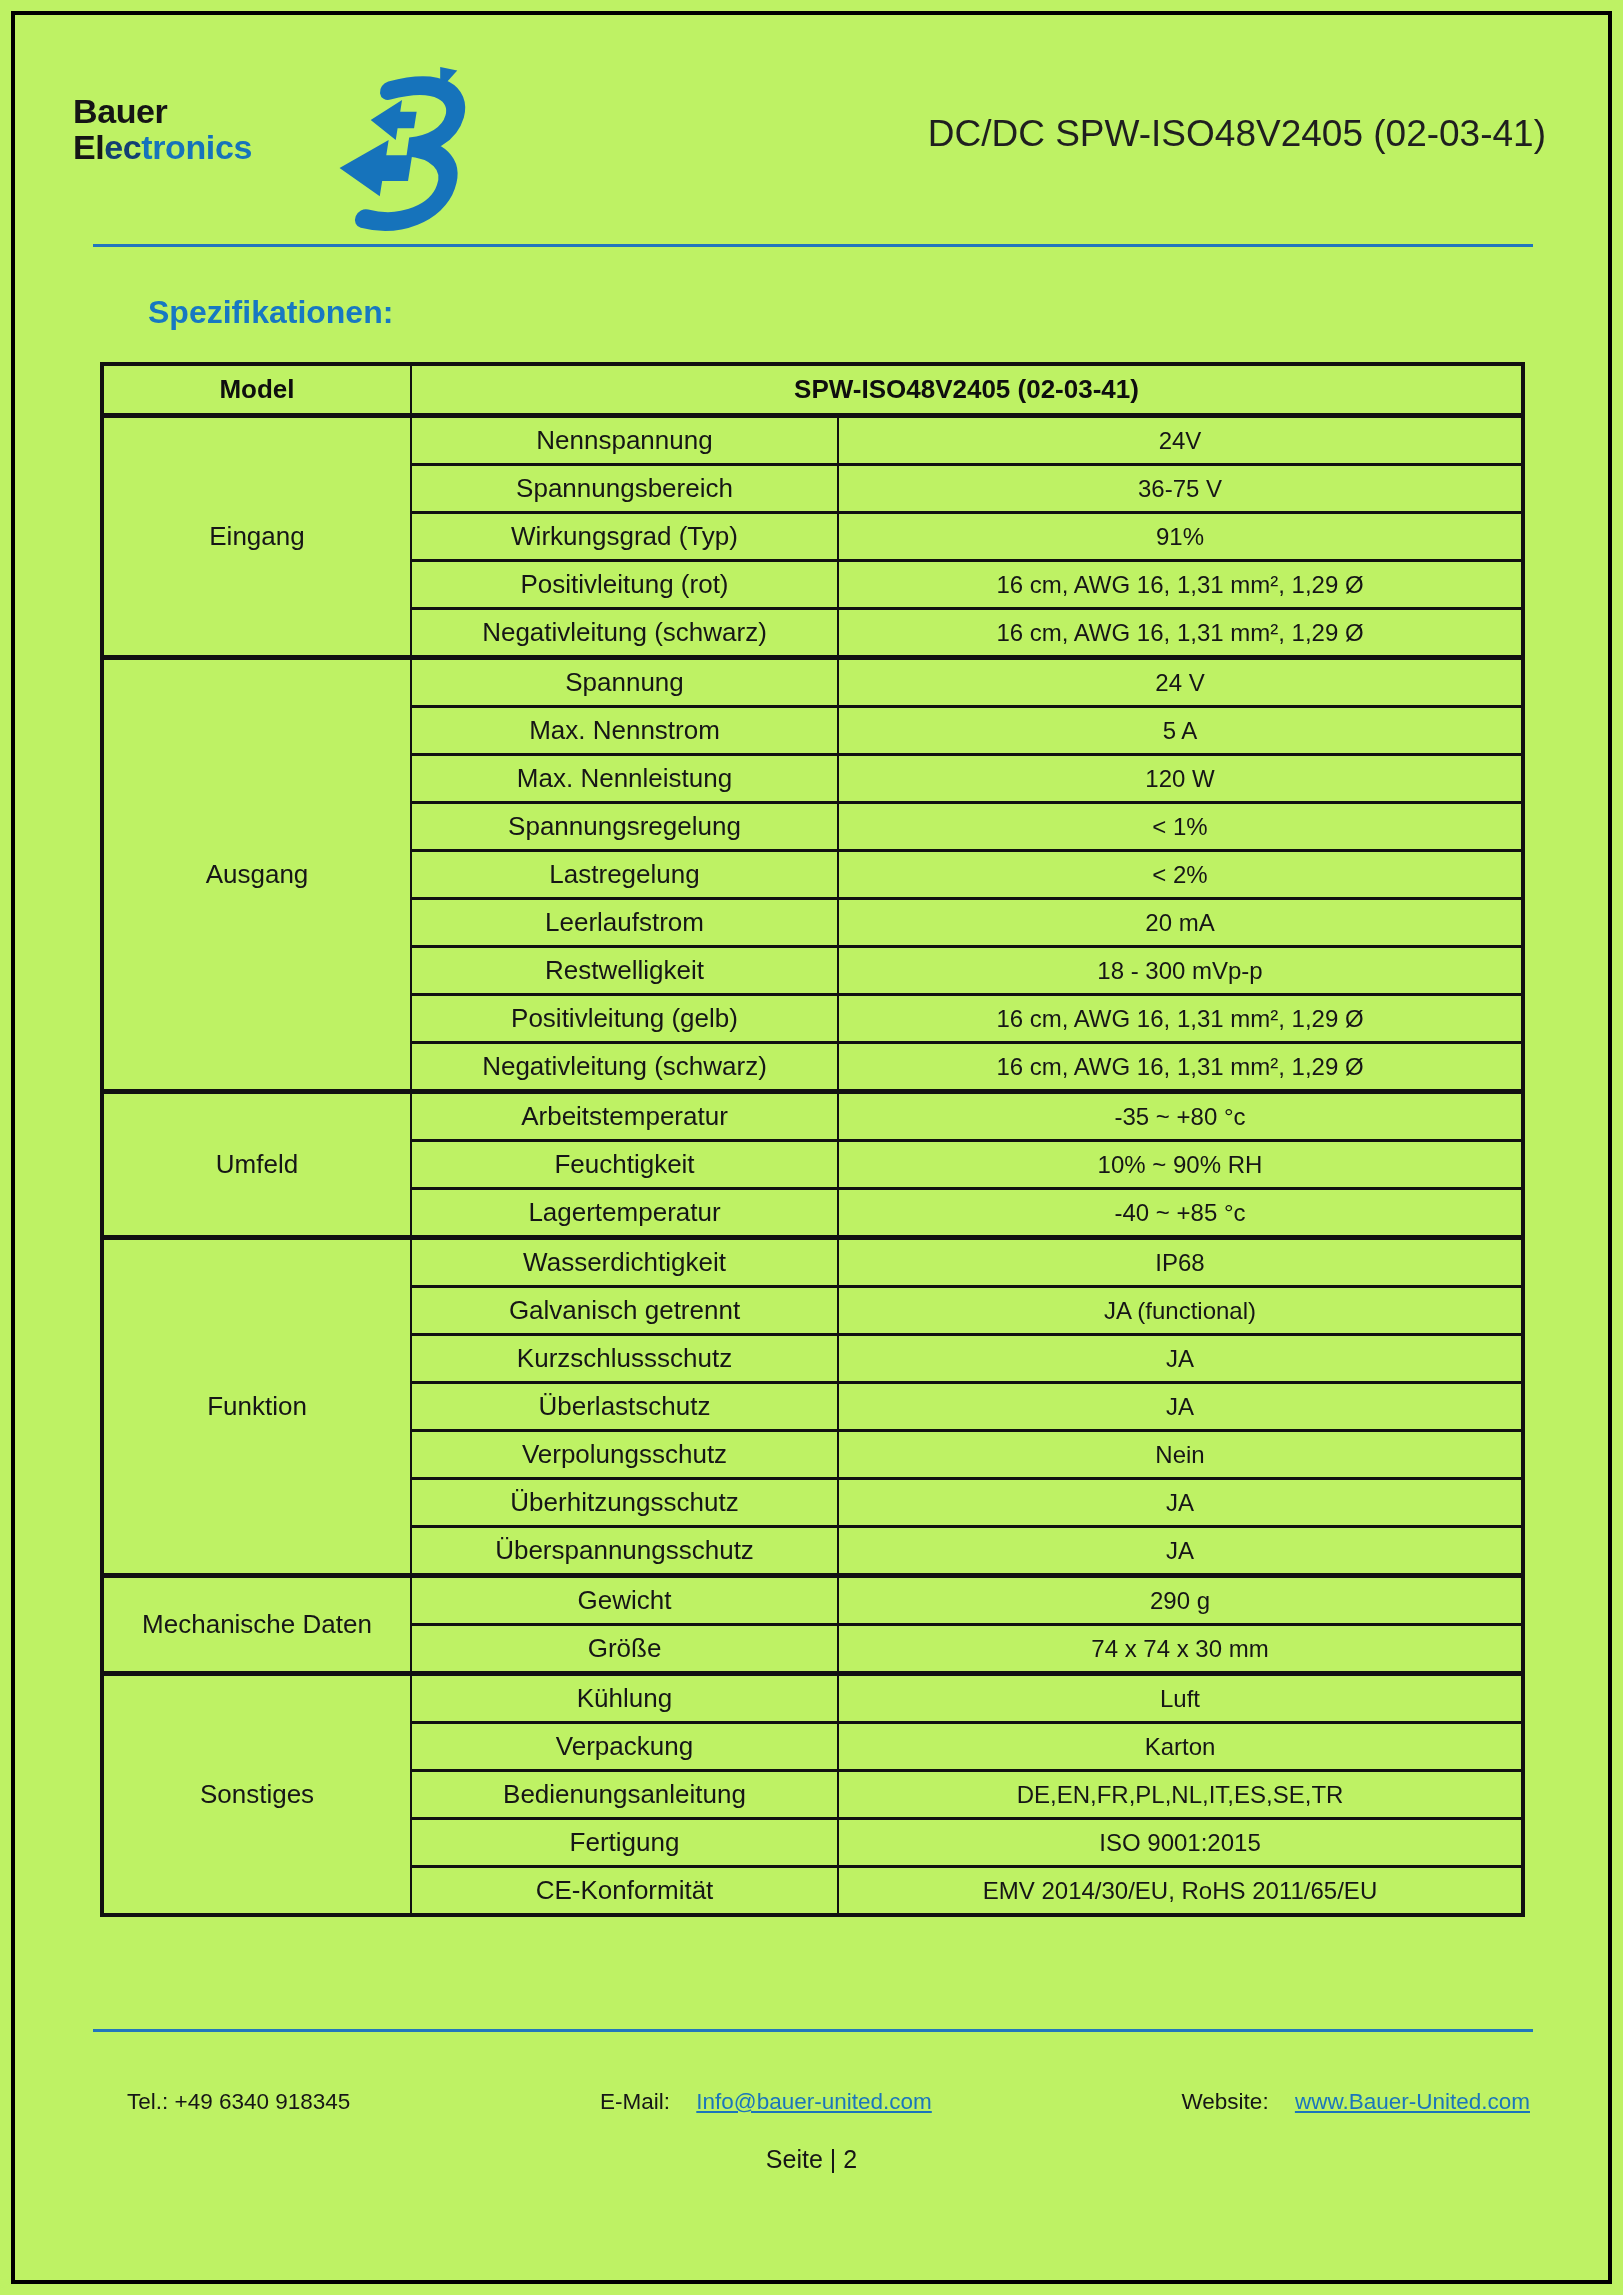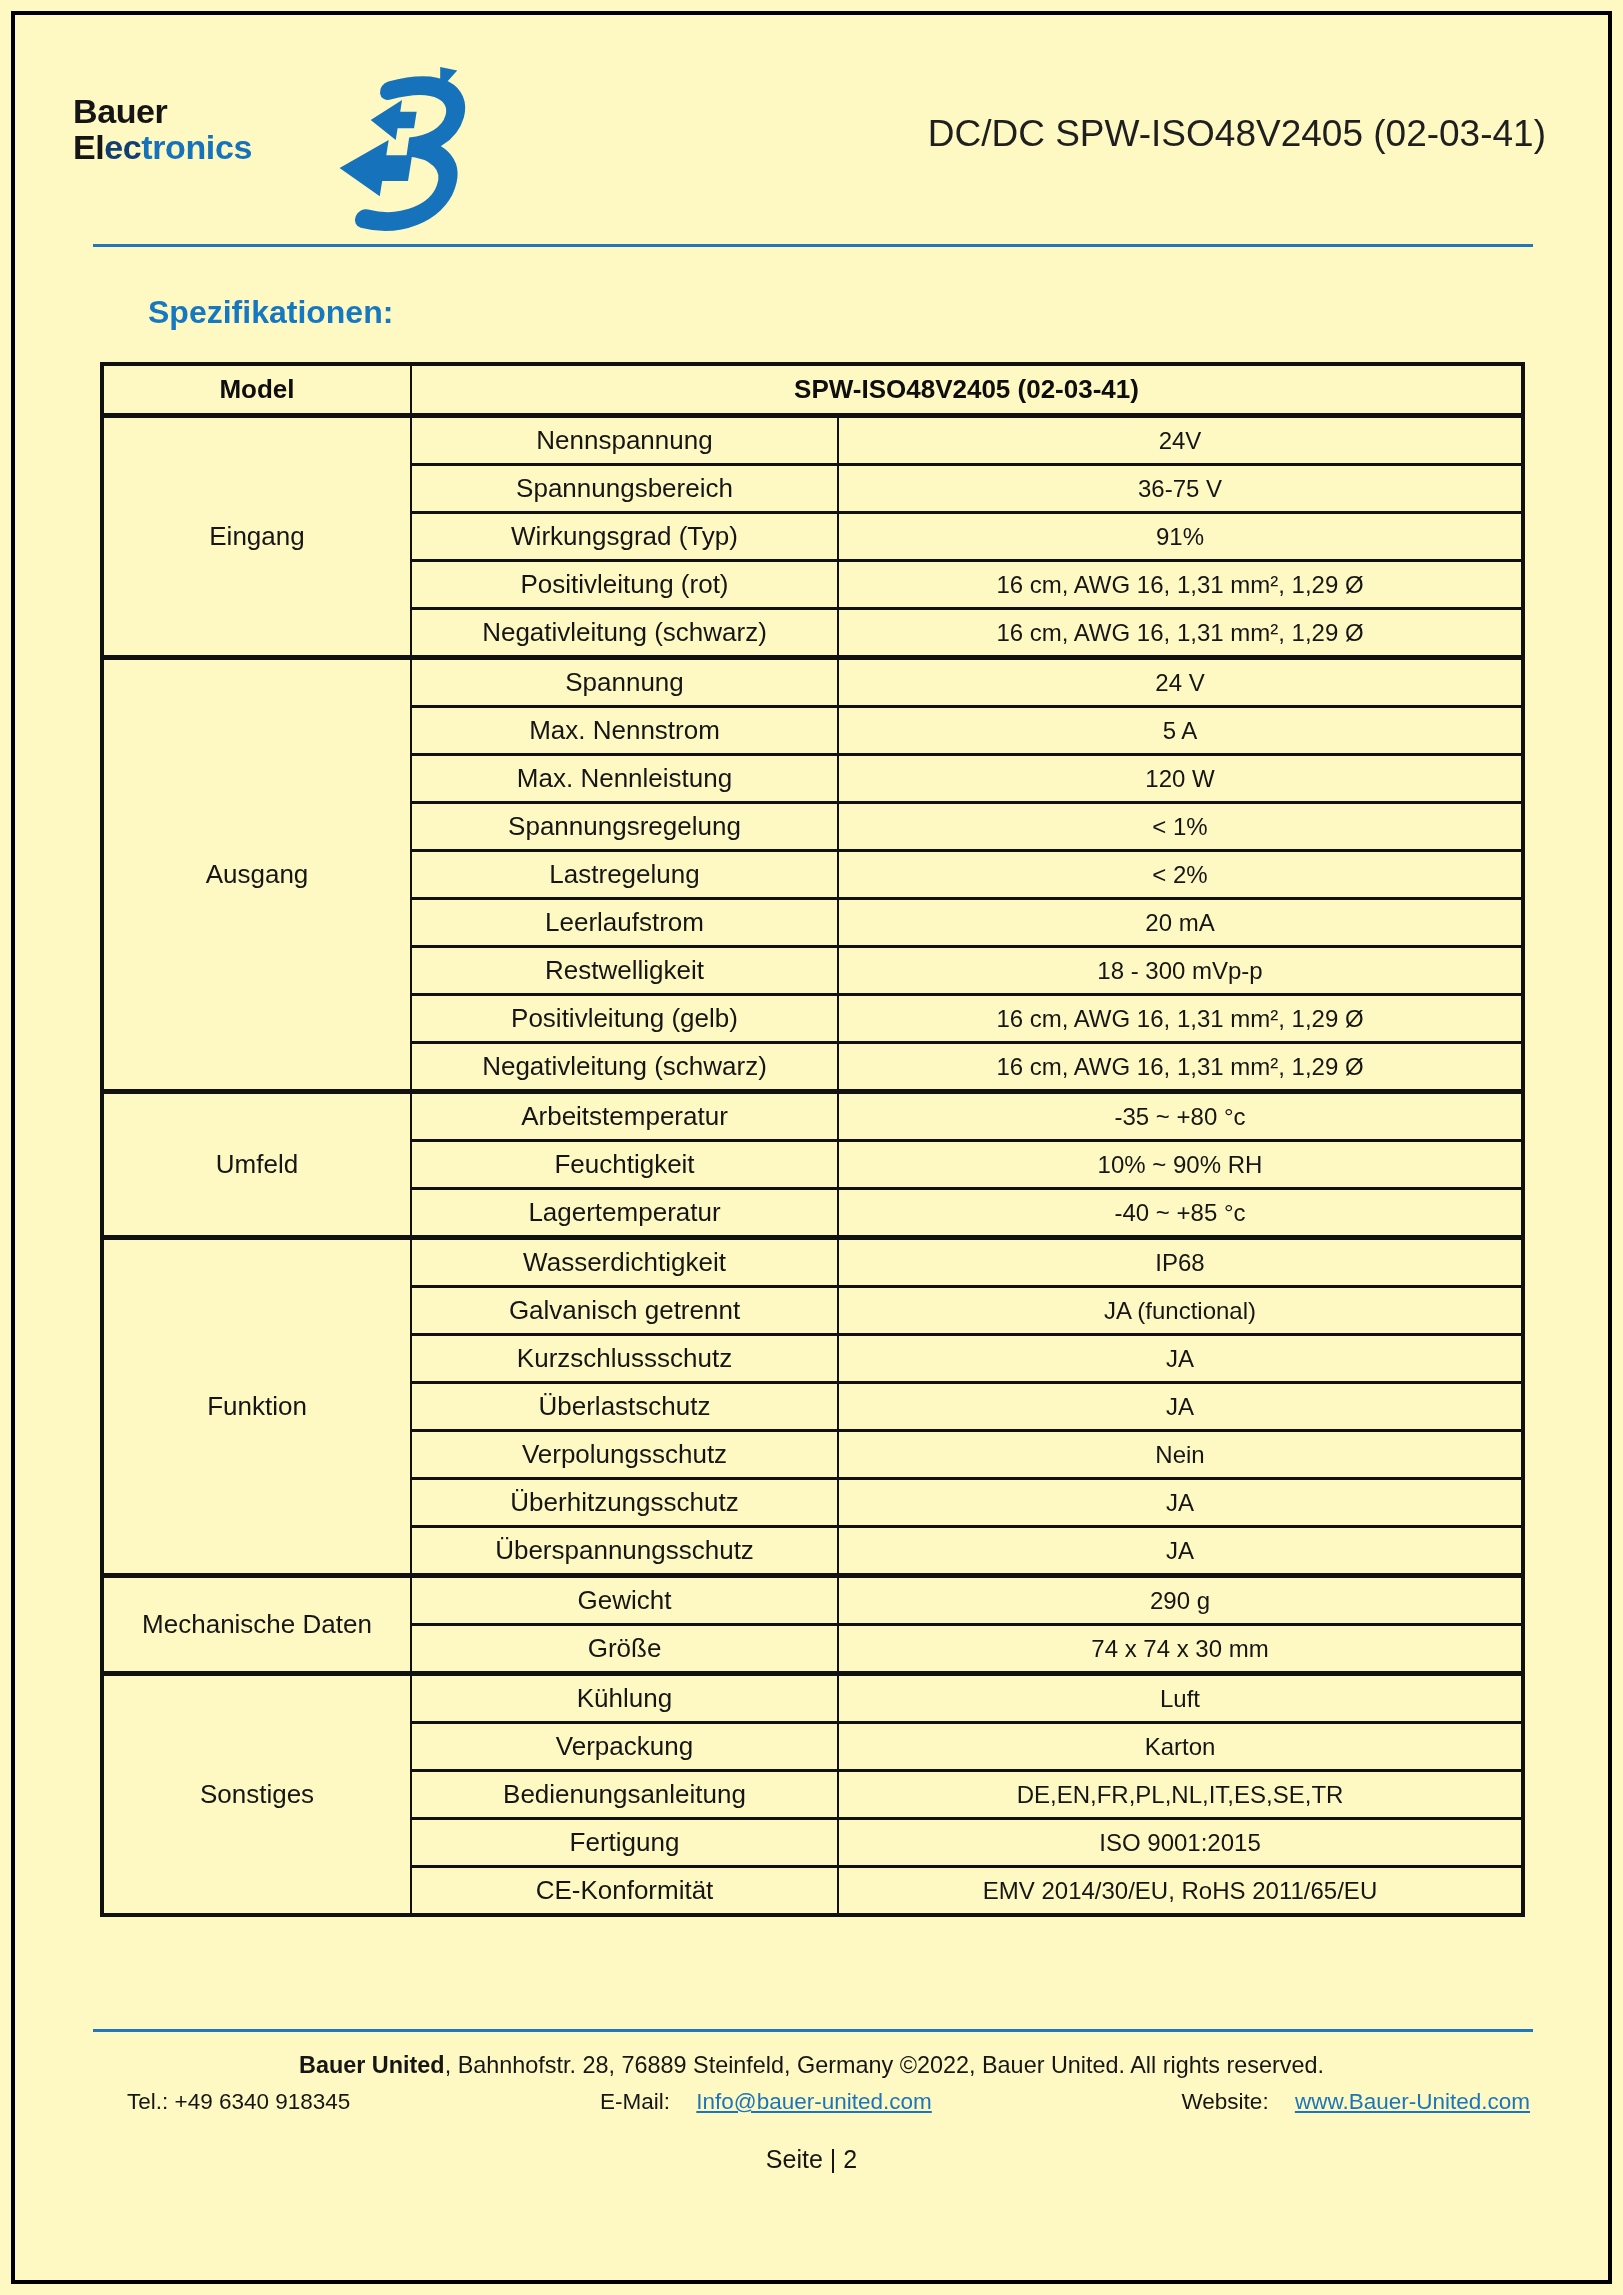--- a/index.html
+++ b/index.html
@@ -1,17 +1,17 @@
 <!DOCTYPE html>
 <html style="font-size:13.3px"><head>
 <meta charset="utf-8">
 <style>
   html,body{margin:0;padding:0;background:#ffffff;}
   body{width:1623px;height:2295px;font-family:"Liberation Sans","DejaVu Sans",sans-serif;color:#1a1a1a;}
-  .page{position:relative;width:1623px;height:2295px;background:#fef9c3;overflow:hidden;}
+  .page{position:relative;width:1623px;height:2295px;background:#bef264;overflow:hidden;}
   .frame{position:absolute;inset:11px;border:4.2px solid #000;pointer-events:none;}
 
   
   .logo{position:absolute;left:73px;top:60px;width:467px;height:200px;}
   .logo-text{position:absolute;left:0;top:33px;font-weight:bold;font-size:34px;line-height:1.07;letter-spacing:-0.4px;}
   .logo-line1{color:#151515;}
   .logo-mark{position:absolute;left:240px;top:0px;width:158px;height:188px;}
   .titles{position:absolute;top:110px;right:77px;text-align:right;}
   .doc-title{font-size:33px;font-weight:bold;color:#0e0e0e;line-height:1.15;}
   .doc-subtitle{font-size:37px;font-weight:300;color:#1f1f1f;margin-top:3.3px;}
@@ -207,21 +207,20 @@
         </tr>
         <tr>
           <td class="label-cell">CE-Konformität</td>
           <td class="value-cell">EMV 2014/30/EU, RoHS 2011/65/EU</td>
         </tr>
       </tbody>
   </table>
 
   <div class="rule rule-bottom"></div>
 
-  <div class="company-line"><strong>Bauer United</strong><span>, Bahnhofstr. 28, 76889 Steinfeld, Germany ©2022, Bauer United. All rights reserved.</span></div>
 
   <div class="contact-row">
     <span>Tel.: +49 6340 918345</span>
     <span><span>E-Mail: </span><a class="link" href="#">Info@bauer-united.com</a></span>
     <span><span>Website: </span><a class="link" href="#">www.Bauer-United.com</a></span>
   </div>
 
   <div class="page-number">Seite | 2</div>
 </div>
 

